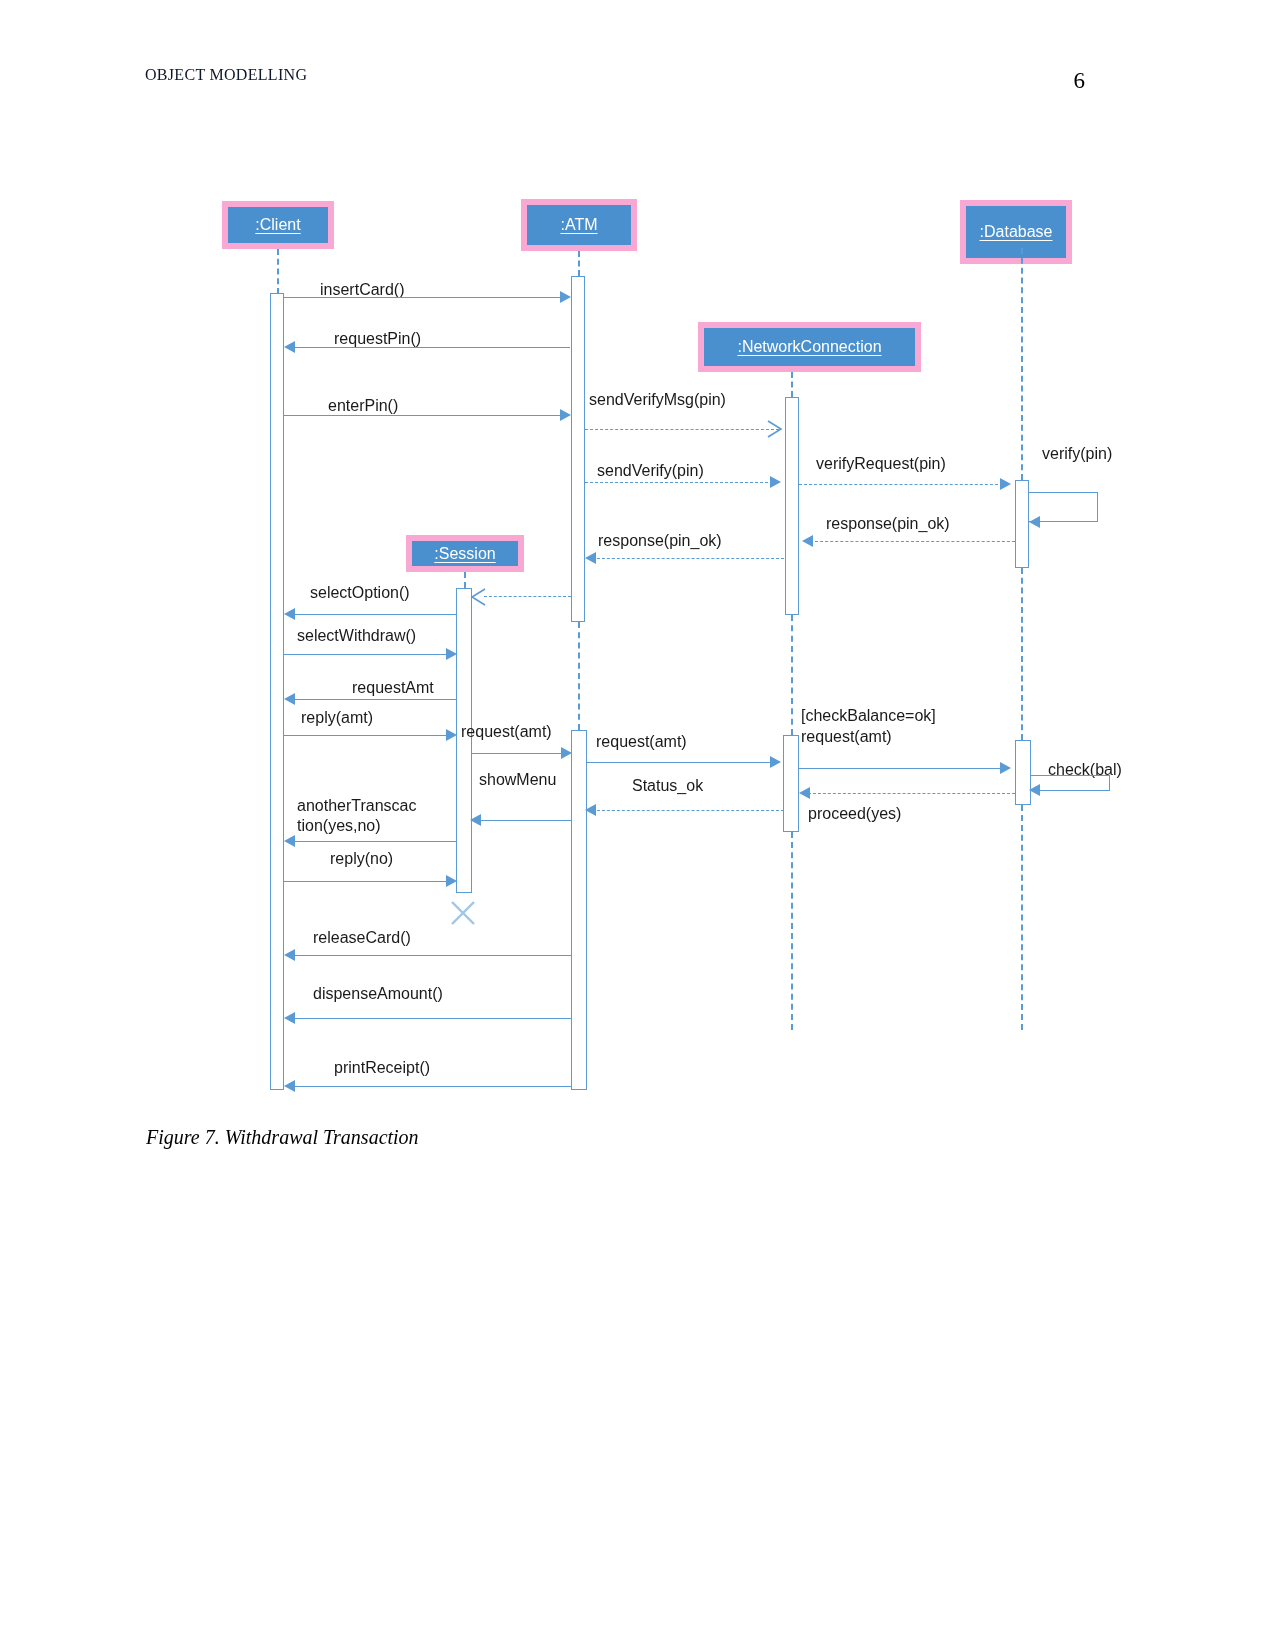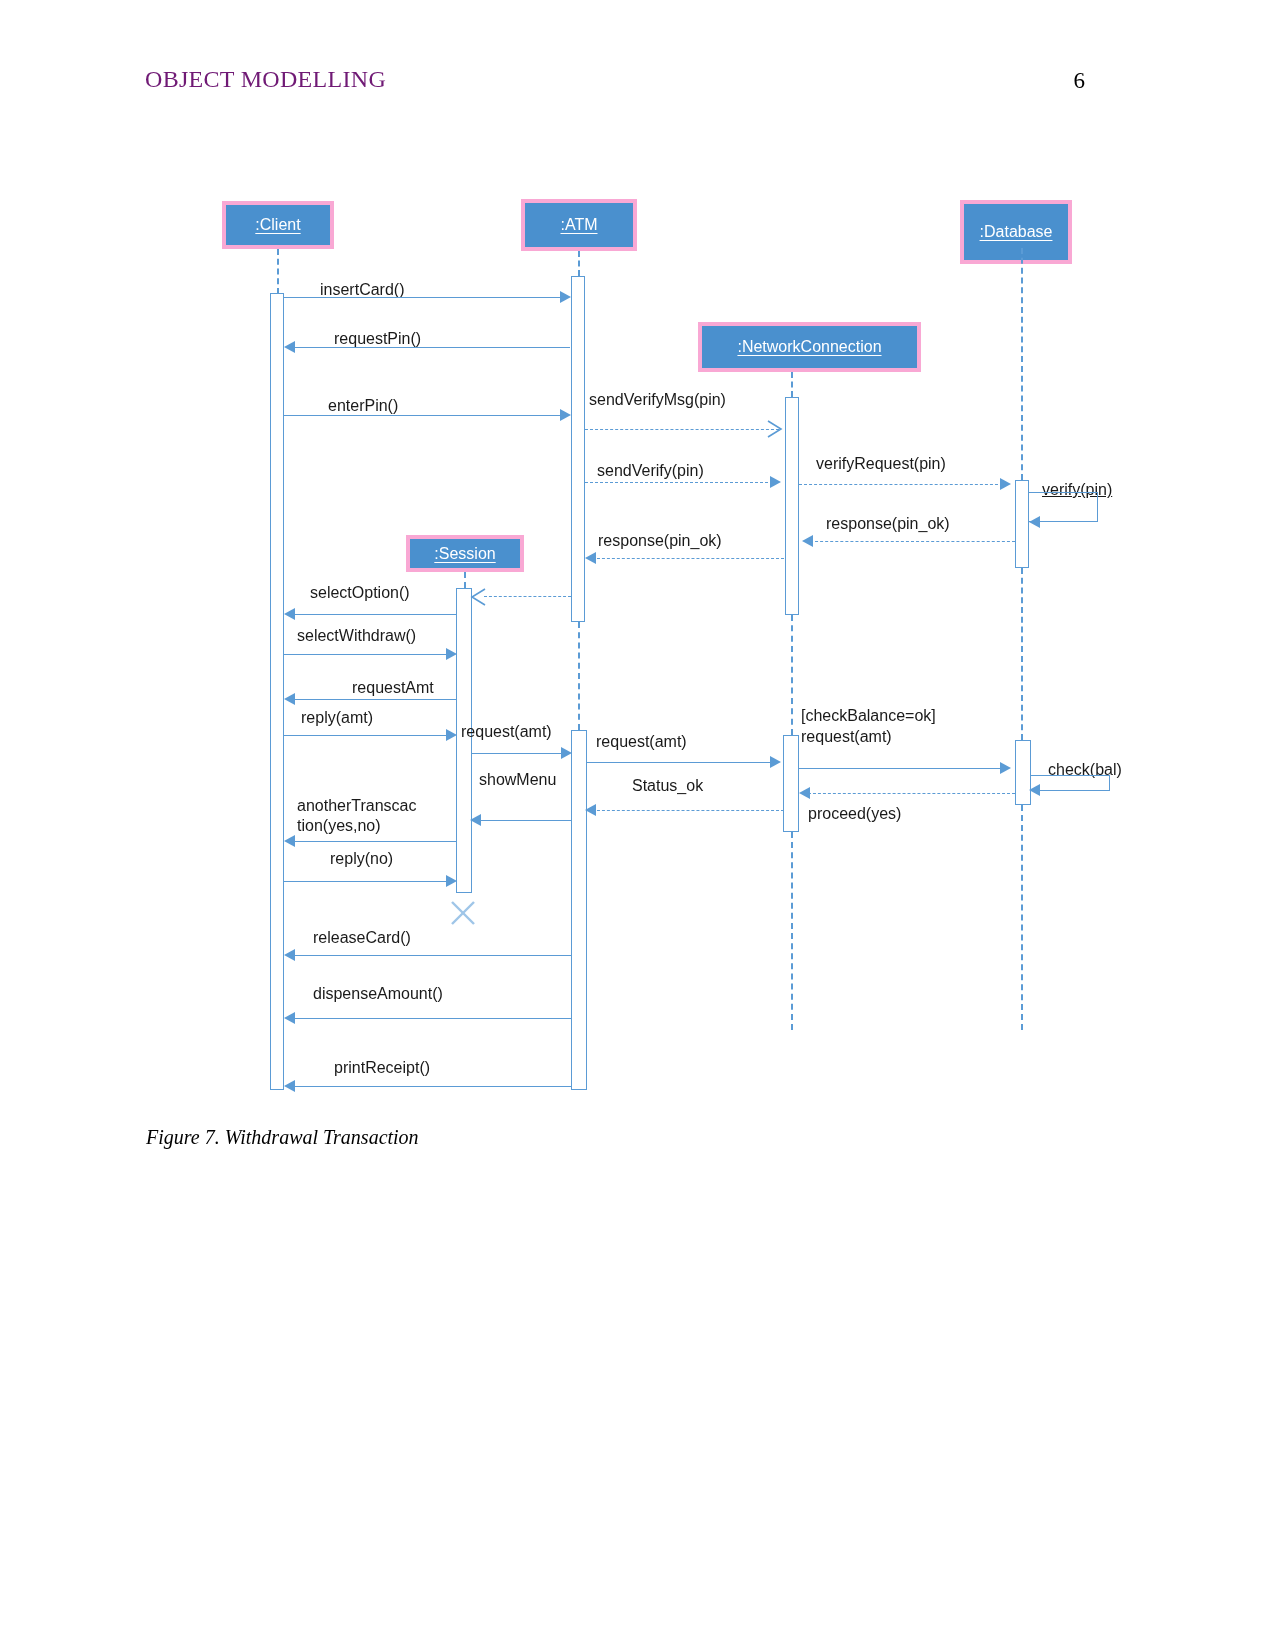--- a/index.html
+++ b/index.html
@@ -8,36 +8,36 @@
     font-family:"Liberation Sans",sans-serif;
     position:relative;overflow:hidden;
   }
   
   #page-header{
     position:absolute;left:145px;top:66px;width:940px;height:40px;
   }
   #doc-title{
     position:absolute;left:0;top:0;
     font-family:"Liberation Serif",serif;
-    font-size:24px;color:#701a75;letter-spacing:.3px;white-space:nowrap;
+    font-size:16px;color:#0f172a;letter-spacing:.3px;white-space:nowrap;
   }
   #page-number{
     position:absolute;right:0;top:2px;
     font-family:"Liberation Serif",serif;
     font-size:23px;color:#000;
   }
   
   #diagram{
     position:absolute;left:0;top:0;width:1275px;height:1120px;
   }
   
   .lifeline-head{
     position:absolute;
     background:#4a90ce;
-    border:4px solid #f9a8d4;
+    border:6px solid #f9a8d4;
     color:#ffffff;
     font-size:16px;
     display:flex;align-items:center;justify-content:center;
     box-sizing:border-box;
   }
   .lifeline-head span{
     text-decoration:underline;
     text-underline-offset:3px;
     white-space:nowrap;
   }
@@ -169,21 +169,21 @@
   </div>
 
   <div class="msg-label" style="left:597px;top:450px;margin-top:11px;">sendVerify(pin)</div>
   <div class="msg-line dashed" style="left:585px;top:482px;width:188px;"></div>
   <div class="arrow-head right" style="left:770px;top:476px;"></div>
 
   <div class="msg-label" style="left:816px;top:454px;">verifyRequest(pin)</div>
   <div class="msg-line dashed" style="left:799px;top:484px;width:204px;"></div>
   <div class="arrow-head right" style="left:1000px;top:478px;"></div>
 
-  <div class="msg-label" style="left:1042px;top:480px;text-decoration:underline;">verify(pin)</div>
+  <div class="msg-label" style="left:1042px;top:444px;">verify(pin)</div>
   <div class="selfcall" style="left:1029px;top:492px;width:69px;height:30px;"></div>
   <div class="arrow-head left" style="left:1029px;top:516px;"></div>
 
   <div class="msg-label" style="left:826px;top:514px;">response(pin_ok)</div>
   <div class="msg-line dashed" style="left:810px;top:541px;width:205px;"></div>
   <div class="arrow-head left" style="left:802px;top:535px;"></div>
 
   <div class="msg-label" style="left:598px;top:531px;">response(pin_ok)</div>
   <div class="msg-line dashed" style="left:592px;top:558px;width:192px;"></div>
   <div class="arrow-head left" style="left:585px;top:552px;"></div>

